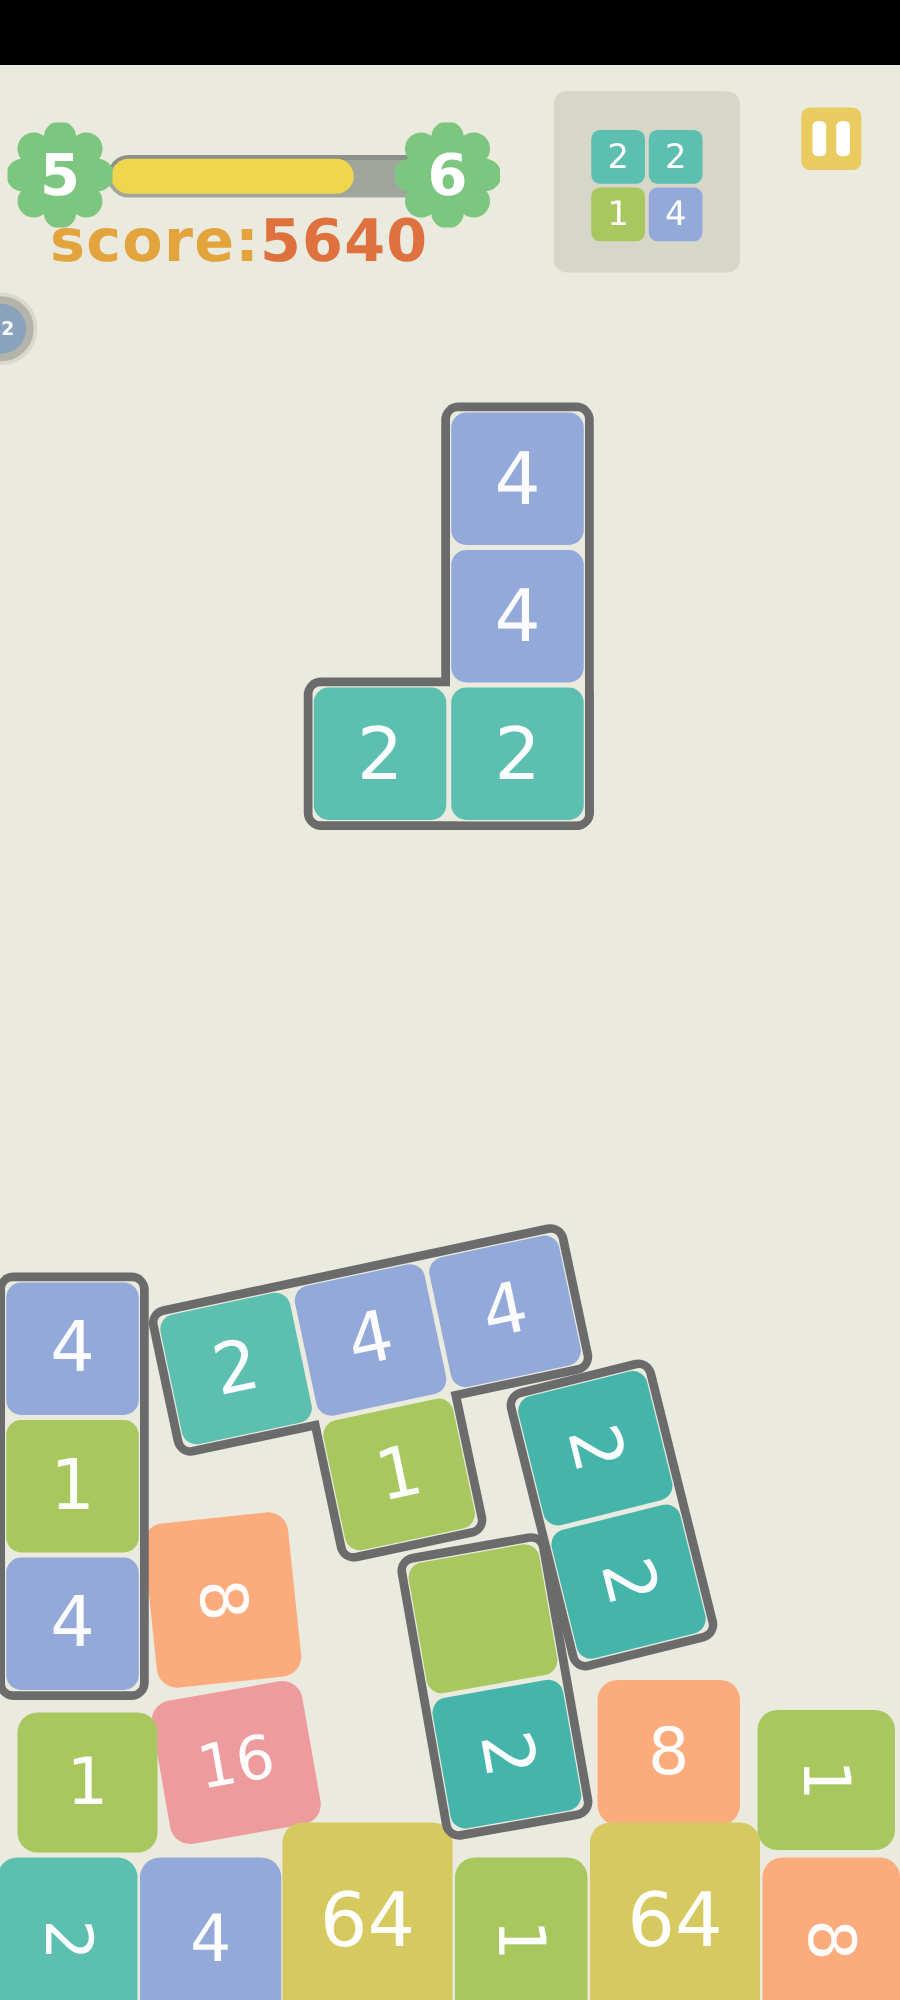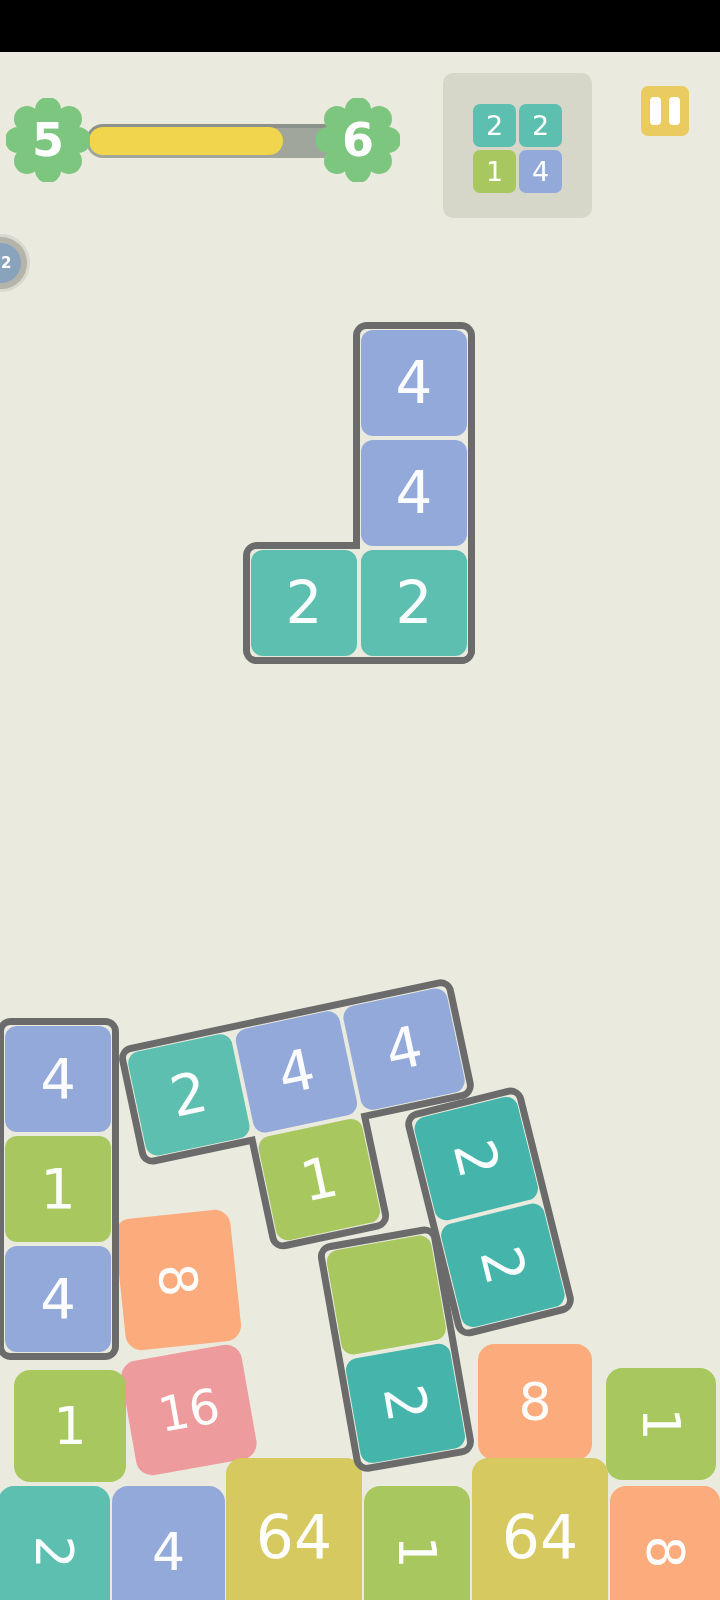--- a/index.html
+++ b/index.html
@@ -84,20 +84,21 @@
           <circle cx="42" cy="72" r="13"></circle>
           <circle cx="21" cy="63" r="13"></circle>
         <circle cx="12" cy="42" r="13"></circle>
           <circle cx="21" cy="21" r="13"></circle>
           <circle cx="42" cy="42" r="30"></circle>
       </g>
     </svg>
     <div class="num">6</div>
   </div>
 
+  <div id="score-line"><span id="score-label">score:</span><span id="score-value">5640</span></div>
 
   <div id="preview-box">
     <div id="preview-grid">
         <div class="ptile" style="background: rgb(92, 191, 176);">
           <span>2</span>
         </div>
         <div class="ptile" style="background: rgb(92, 191, 176);">
           <span>2</span>
         </div>
         <div class="ptile" style="background: rgb(168, 200, 95);">

